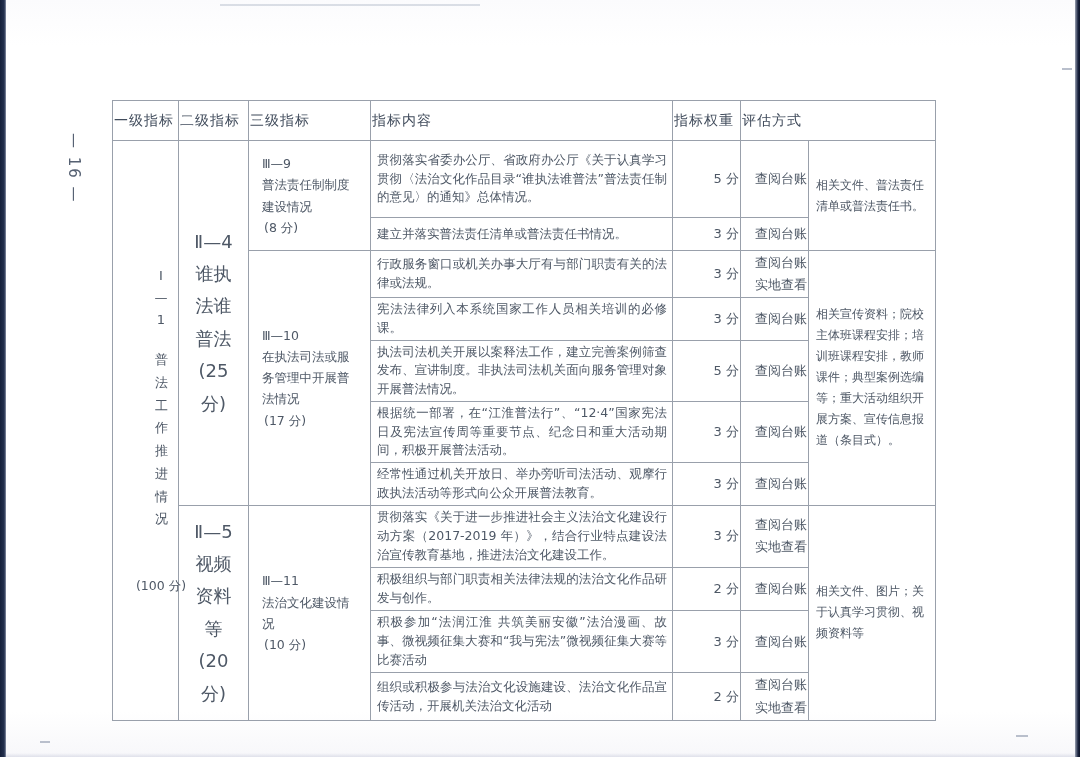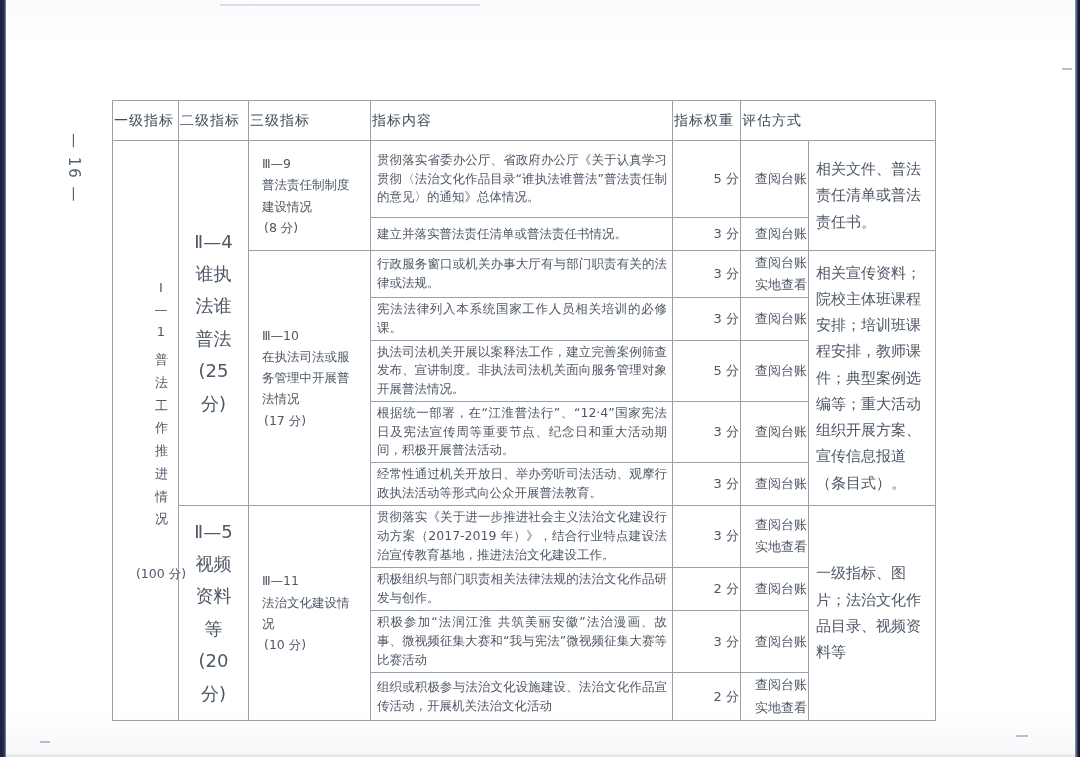--- a/index.html
+++ b/index.html
@@ -93,32 +93,32 @@
     text-align: right;
     white-space: nowrap;
   }
   td.method {
     font-size: 13px;
     text-align: right;
     white-space: pre-line;
     line-height: 1.7;
   }
   td.materials {
-    font-size: 15px;
+    font-size: 12px;
     line-height: 1.75;
     text-align: left;
     padding: 4px 7px;
   }
   td.lvl-cell { padding: 10px; }
   .lvl1-wrap {
     display: flex;
     flex-direction: column;
     align-items: center;
     justify-content: flex-end;
-    gap: 2px;
+    gap: 14px;
     font-size: 13px;
     line-height: 1.7;
     text-align: center;
     margin-left: 31px;
   }
   .lvl1-name {
     width: 1.15em;
     word-break: break-all;
     line-height: 1.75;
     margin: 4px auto 0 auto;
@@ -255,21 +255,21 @@
           <div class="lvl3-wrap">
             <div>Ⅲ—11</div>
             <div>法治文化建设情况</div>
             <div class="lvl3-score">(10 分)</div>
           </div>
         </td>
         <td class="content">贯彻落实《关于进一步推进社会主义法治文化建设行动方案（2017-2019 年）》，结合行业特点建设法治宣传教育基地，推进法治文化建设工作。</td>
         <td class="weight">3 分</td>
         <td class="method">查阅台账
 实地查看</td>
-        <td class="materials" rowspan="4">一级指标、图片；法治文化作品目录、视频资料等</td>
+        <td class="materials" rowspan="4">相关文件、图片；关于认真学习贯彻、视频资料等</td>
       </tr>
       <tr style="height:40px">
         <td class="content">积极组织与部门职责相关法律法规的法治文化作品研发与创作。</td>
         <td class="weight">2 分</td>
         <td class="method">查阅台账</td>
       </tr>
       <tr style="height:56px">
         <td class="content">积极参加“法润江淮 共筑美丽安徽”法治漫画、故事、微视频征集大赛和“我与宪法”微视频征集大赛等比赛活动</td>
         <td class="weight">3 分</td>
         <td class="method">查阅台账</td>

